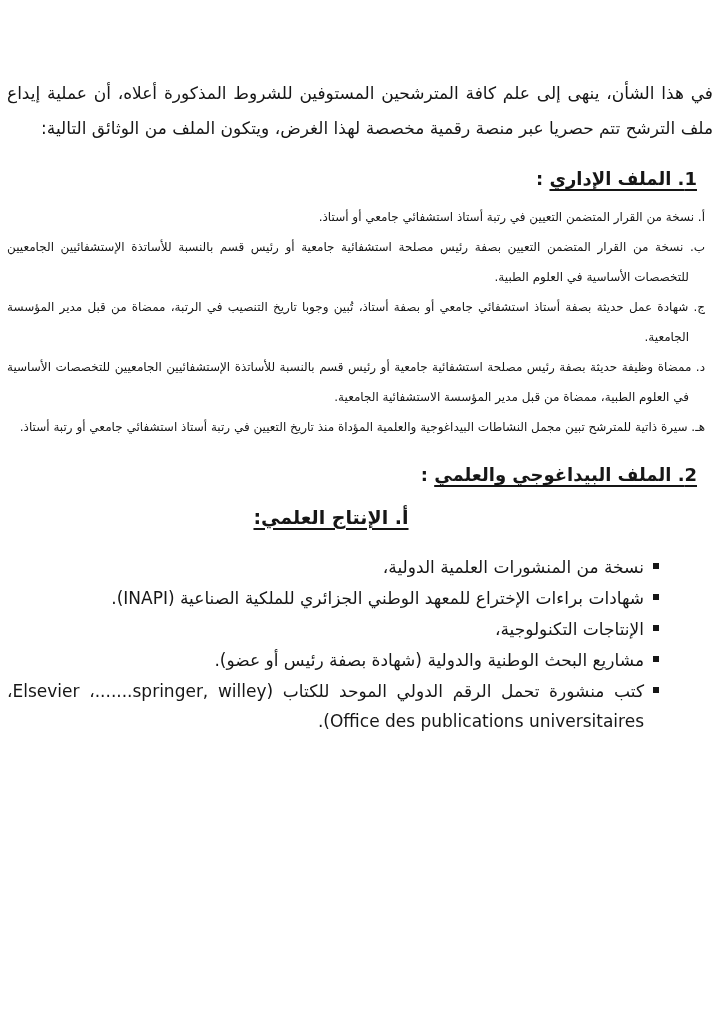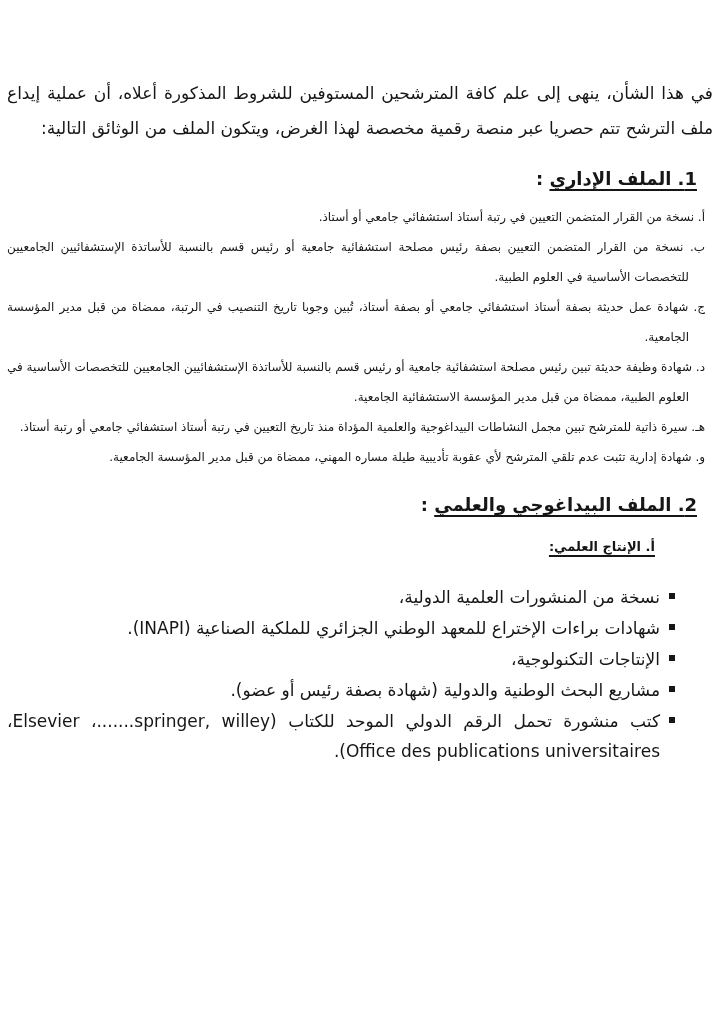--- a/index.html
+++ b/index.html
@@ -37,32 +37,33 @@
   .item{
     font-size:12px;
     line-height:30px;
     text-align:justify;
     padding-right:16px;
     text-indent:-16px;
     margin:0;
   }
   .sub-heading{
     margin:16px 58px 0 0;
-    font-size:13px;
+    font-size:19px;
     font-weight:bold;
     line-height:26px;
+    text-align:center;
   }
   .sub-heading .u{
     text-decoration:underline;
     text-decoration-thickness:1.5px;
     text-underline-offset:4px;
   }
   .bullets{
     list-style:none;
-    margin:22px 53px 0 0;
+    margin:22px 69px 0 0;
     padding:0;
   }
   .bullets li{
     position:relative;
     font-size:17px;
     line-height:30px;
     text-align:justify;
     margin:0 0 1px 0;
   }
   .sq{
@@ -91,23 +92,22 @@
   <p class="intro">في هذا الشأن، ينهى إلى علم كافة المترشحين المستوفين للشروط المذكورة أعلاه، أن عملية إيداع ملف الترشح تتم حصريا عبر منصة رقمية مخصصة لهذا الغرض، ويتكون الملف من الوثائق التالية:</p>
 
   <div class="sec-heading">
     <span class="u">1. الملف الإداري</span><span> :</span>
   </div>
 
   <div class="items">
     <p class="item">أ. نسخة من القرار المتضمن التعيين في رتبة أستاذ استشفائي جامعي أو أستاذ.</p>
     <p class="item">ب. نسخة من القرار المتضمن التعيين بصفة رئيس مصلحة استشفائية جامعية أو رئيس قسم بالنسبة للأساتذة الإستشفائيين الجامعيين للتخصصات الأساسية في العلوم الطبية.</p>
     <p class="item">ج. شهادة عمل حديثة بصفة أستاذ استشفائي جامعي أو بصفة أستاذ، تُبين وجوبا تاريخ التنصيب في الرتبة، ممضاة من قبل مدير المؤسسة الجامعية.</p>
-    <p class="item">د. شهادة وظيفة حديثة تبين رئيس مصلحة استشفائية جامعية أو رئيس قسم بالنسبة للأساتذة الإستشفائيين الجامعيين للتخصصات الأساسية في العلوم الطبية، ممضاة من قبل مدير المؤسسة الاستشفائية الجامعية.</p>
+    <p class="item">د. ممضاة وظيفة حديثة بصفة رئيس مصلحة استشفائية جامعية أو رئيس قسم بالنسبة للأساتذة الإستشفائيين الجامعيين للتخصصات الأساسية في العلوم الطبية، ممضاة من قبل مدير المؤسسة الاستشفائية الجامعية.</p>
     <p class="item">هـ. سيرة ذاتية للمترشح تبين مجمل النشاطات البيداغوجية والعلمية المؤداة منذ تاريخ التعيين في رتبة أستاذ استشفائي جامعي أو رتبة أستاذ.</p>
-    <p class="item">و. شهادة إدارية تثبت عدم تلقي المترشح لأي عقوبة تأديبية طيلة مساره المهني، ممضاة من قبل مدير المؤسسة الجامعية.</p>
   </div>
 
   <div class="sec-heading">
     <span class="u">2. الملف البيداغوجي والعلمي</span><span> :</span>
   </div>
 
   <div class="sub-heading">
     <span class="u">أ. الإنتاج العلمي:</span>
   </div>
 

